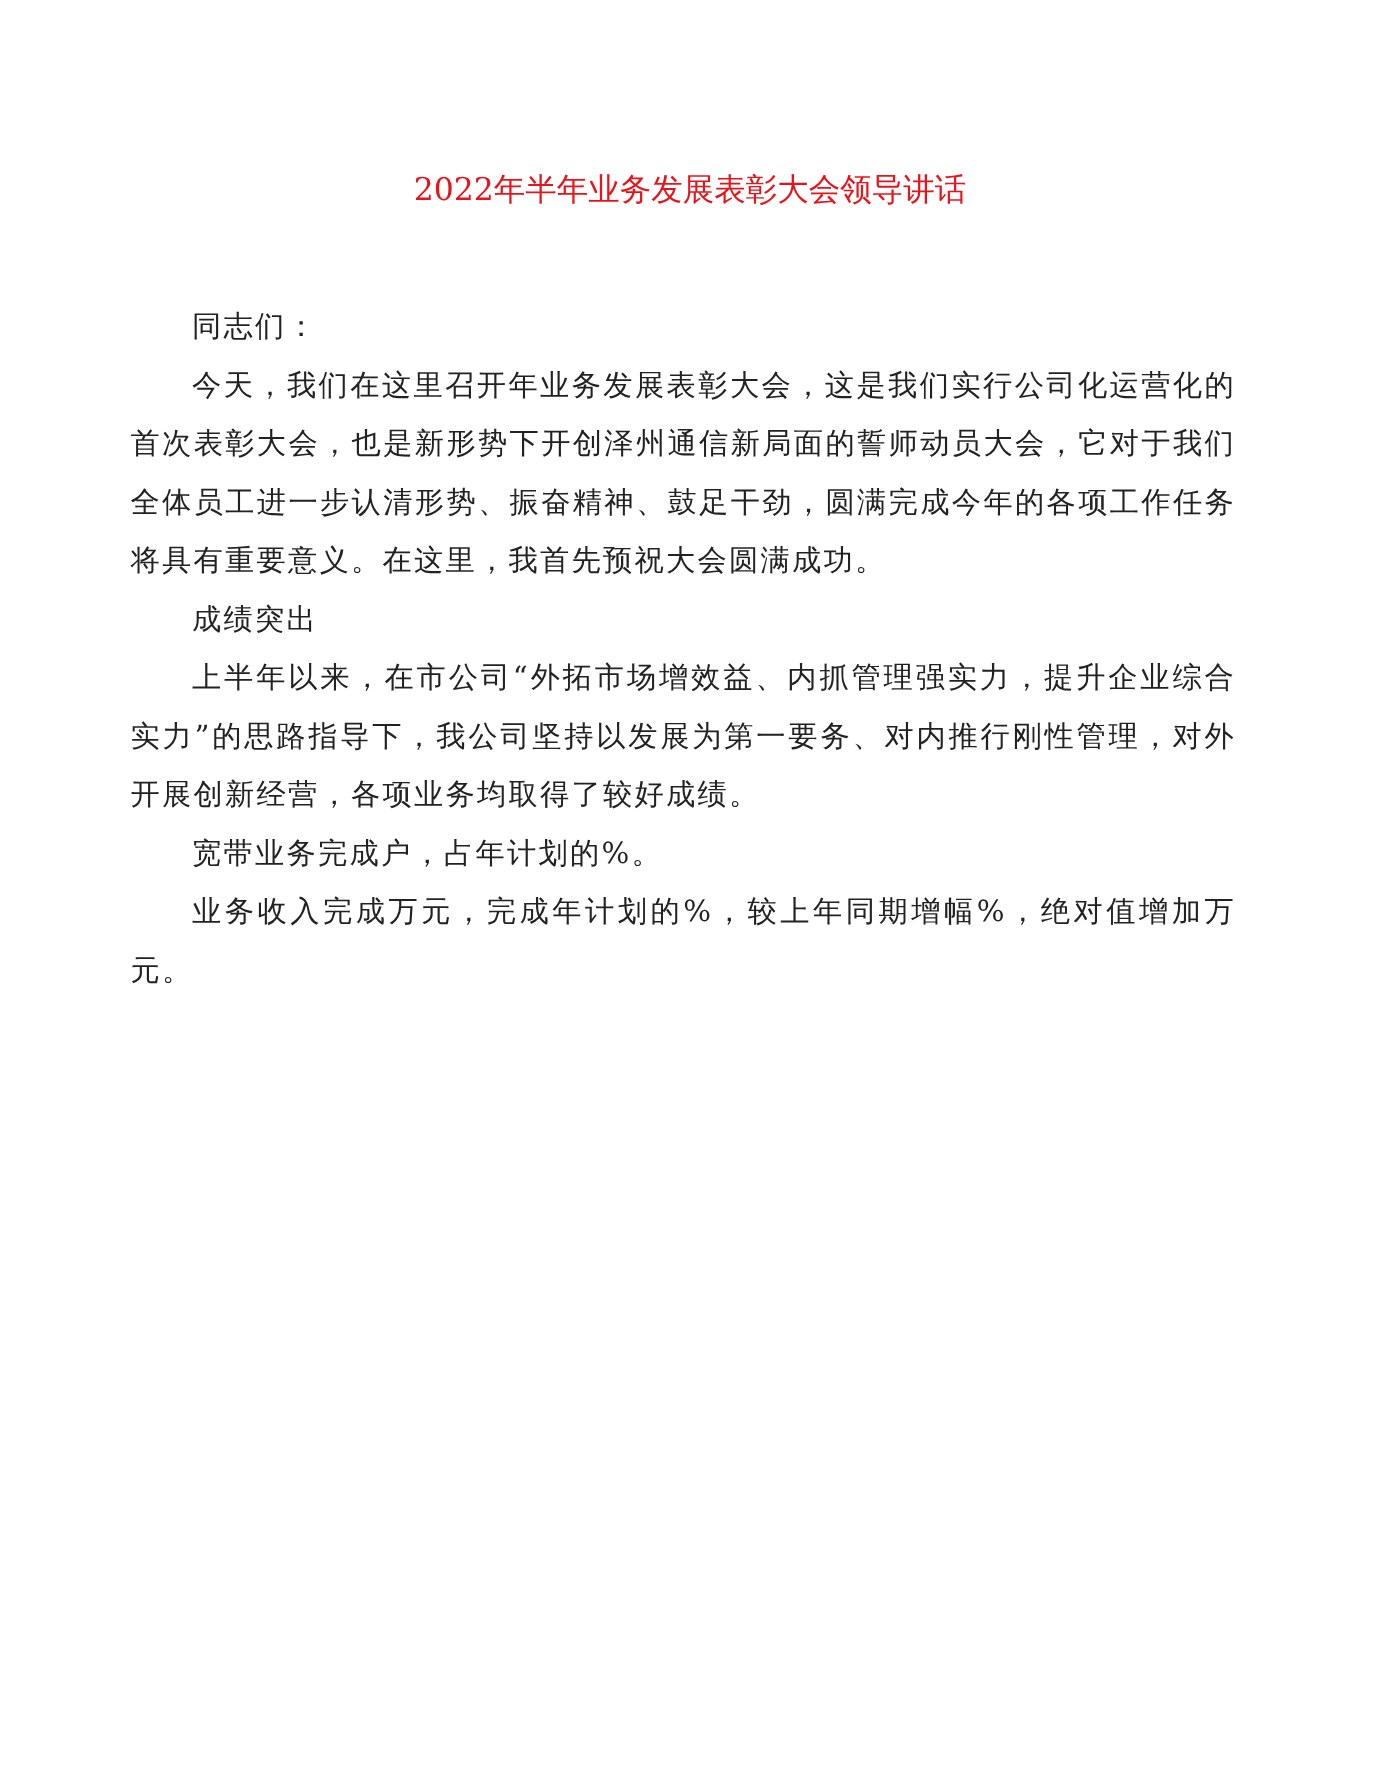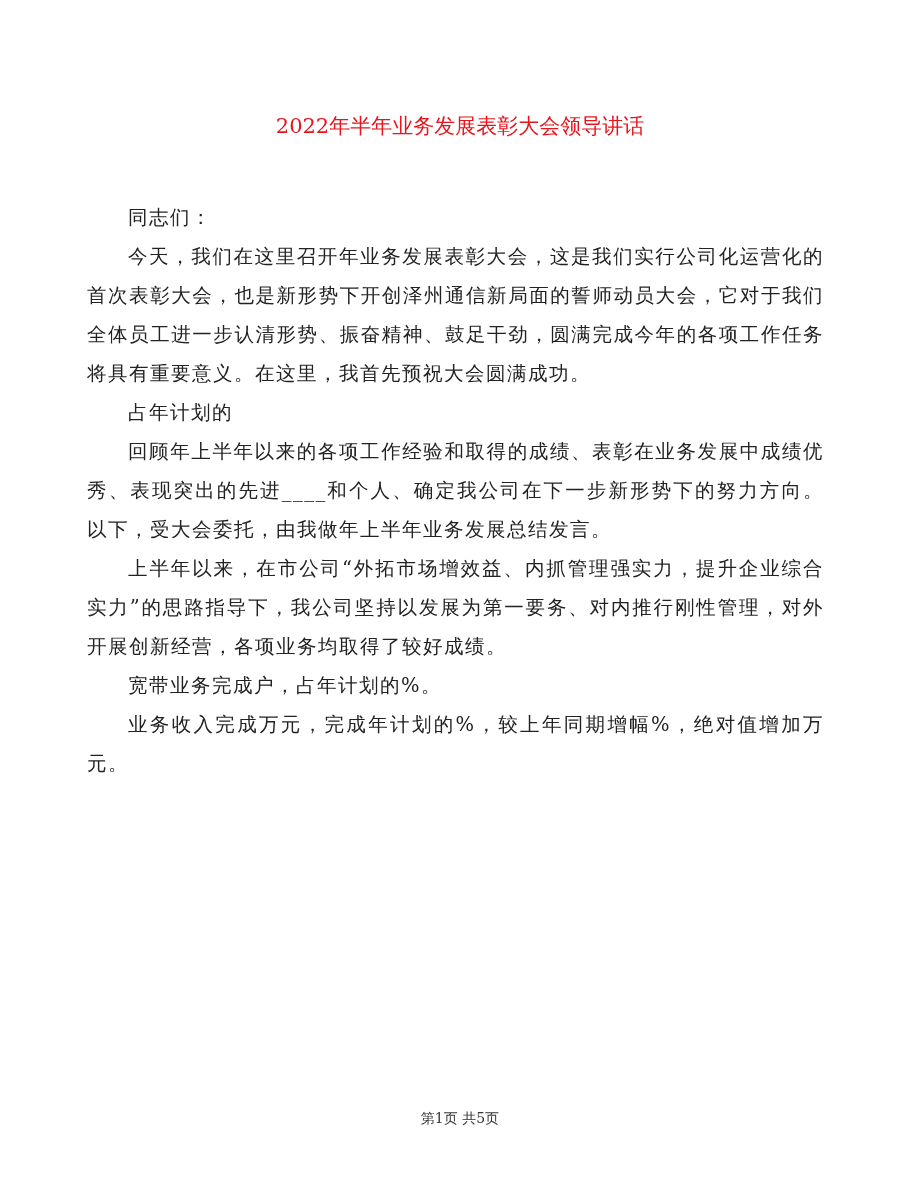--- a/index.html
+++ b/index.html
@@ -71,21 +71,19 @@
   </style>
 </head>
 <body>
 
 <div class="page">
   <h1 class="title">2022年半年业务发展表彰大会领导讲话</h1>
 
   <div class="body-text">
     <p class="para">同志们：</p>
     <p class="para">今天，我们在这里召开年业务发展表彰大会，这是我们实行公司化运营化的首次表彰大会，也是新形势下开创泽州通信新局面的誓师动员大会，它对于我们全体员工进一步认清形势、振奋精神、鼓足干劲，圆满完成今年的各项工作任务将具有重要意义。在这里，我首先预祝大会圆满成功。</p>
-    <p class="para">占年计划的</p>
-    <p class="para">回顾年上半年以来的各项工作经验和取得的成绩、表彰在业务发展中成绩优秀、表现突出的先进____和个人、确定我公司在下一步新形势下的努力方向。以下，受大会委托，由我做年上半年业务发展总结发言。</p>
+    <p class="para">成绩突出</p>
     <p class="para">上半年以来，在市公司“外拓市场增效益、内抓管理强实力，提升企业综合实力”的思路指导下，我公司坚持以发展为第一要务、对内推行刚性管理，对外开展创新经营，各项业务均取得了较好成绩。</p>
     <p class="para">宽带业务完成户，占年计划的%。</p>
     <p class="para">业务收入完成万元，完成年计划的%，较上年同期增幅%，绝对值增加万元。</p>
   </div>
 
-  <div class="footer">第1页 共5页</div>
 </div>
 
 </body></html>

